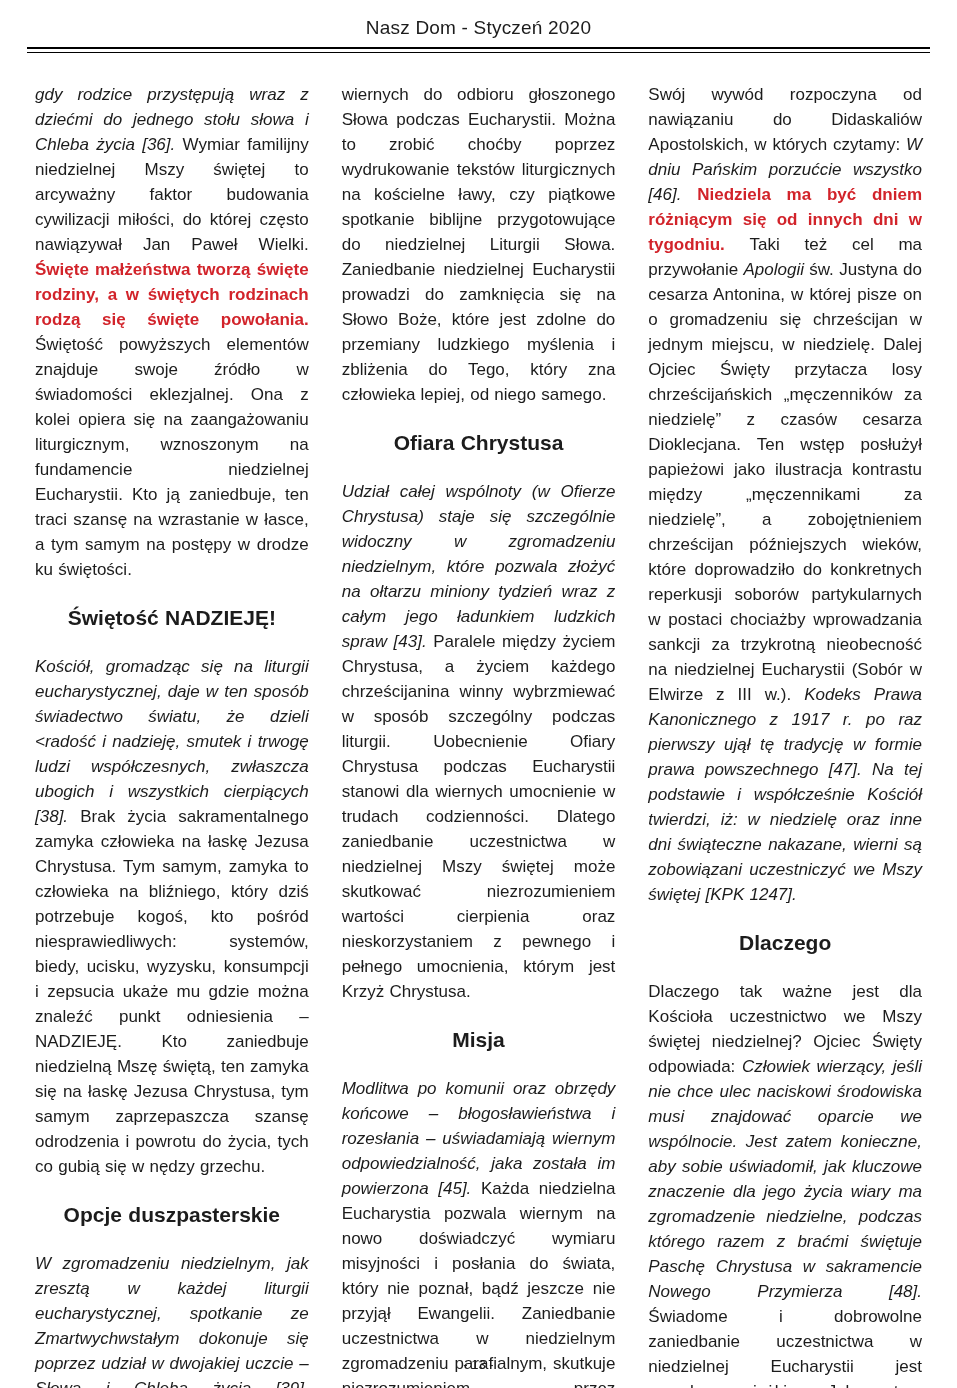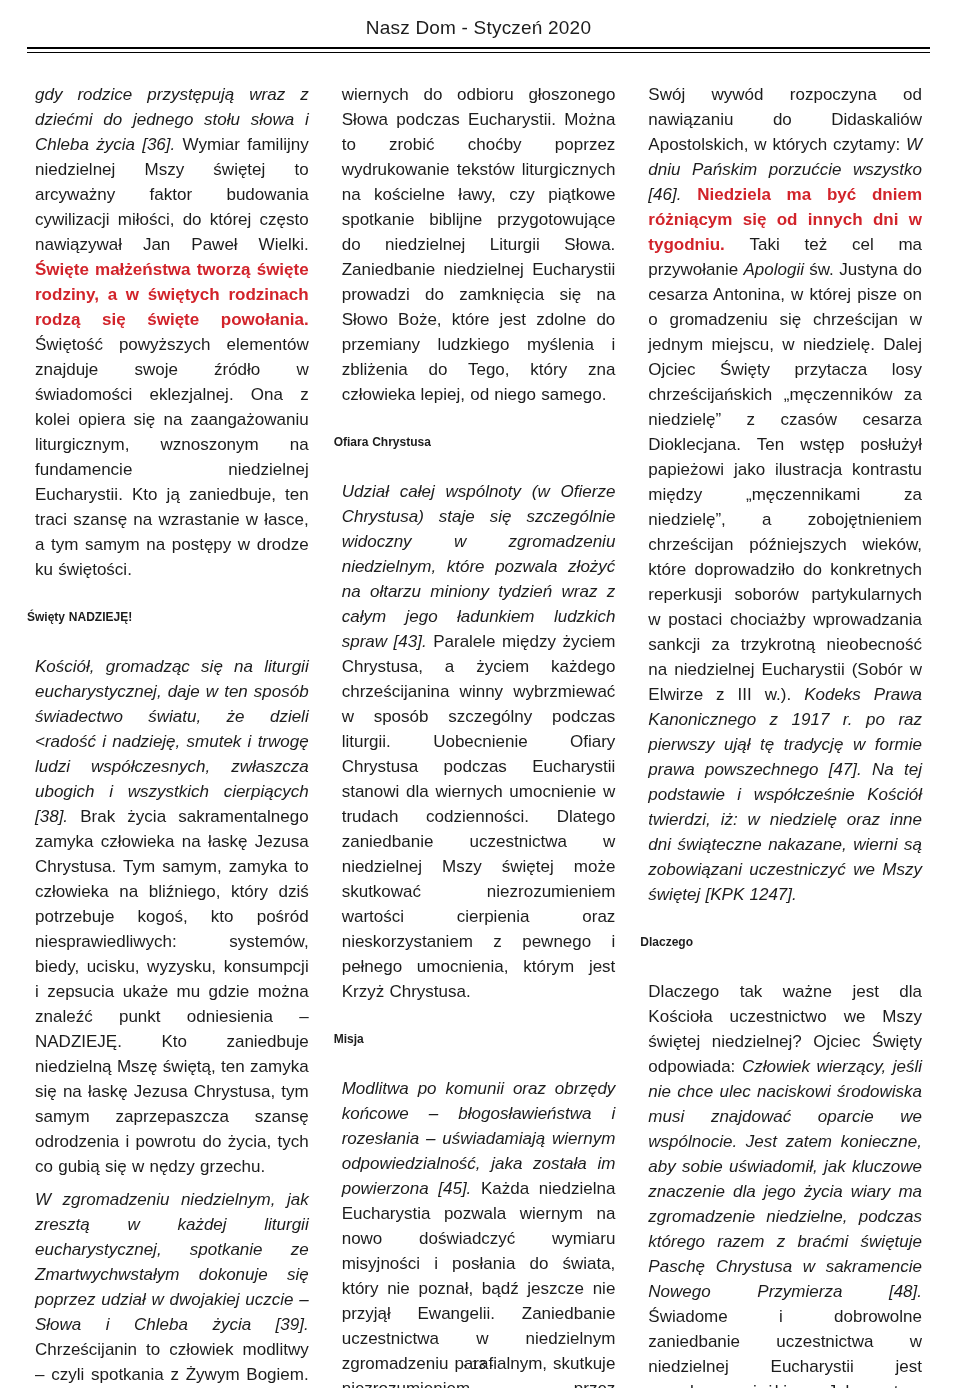--- a/index.html
+++ b/index.html
@@ -36,22 +36,23 @@
     min-width: 0;
     font-size: 17px;
     line-height: 25px;
     text-align: justify;
     hyphens: auto;
     -webkit-hyphens: auto;
     word-spacing: 0.5px;
   }
   .col p { margin: 8px; }
   .col h3 {
-    font-size: 12px;
+    font-size: 21px;
     font-weight: bold;
+    text-align: center;
     margin: 23px 0 24px 0;
     line-height: 25px;
   }
   .run-italic { font-style: italic; }
   .run-redbold { color: var(--accent, #d2232a); font-weight: bold; }
   .page-number {
     position: absolute;
     left: 0; right: 0;
     bottom: 12px;
     text-align: center;
@@ -64,22 +65,23 @@
 
 <div class="page">
   <header>
     <div class="header-title">Nasz Dom - Styczeń 2020</div>
     <div class="header-rule"></div>
   </header>
 
   <main class="columns">
     <div class="col">
         <p><span class="run-italic">gdy rodzice przystępują wraz z dziećmi do jednego stołu słowa i Chleba życia [36]. </span><span>Wymiar familijny niedzielnej Mszy świętej to arcyważny faktor budowania cywilizacji miłości, do której często nawiązywał Jan Paweł Wielki. </span><span class="run-redbold">Święte małżeństwa tworzą święte rodziny, a w świętych rodzinach rodzą się święte powołania. </span><span>Świętość powyższych elementów znajduje swoje źródło w świadomości eklezjalnej. Ona z kolei opiera się na zaangażowaniu liturgicznym, wznoszonym na fundamencie niedzielnej Eucharystii. Kto ją zaniedbuje, ten traci szansę na wzrastanie w łasce, a tym samym na postępy w drodze ku świętości.</span></p>
-        <h3>Święty NADZIEJĘ!</h3>
+        <h3>Świętość NADZIEJĘ!</h3>
         <p><span class="run-italic">Kościół, gromadząc się na liturgii eucharystycznej, daje w ten sposób świadectwo światu, że dzieli &lt;radość i nadzieję, smutek i trwogę ludzi współczesnych, zwłaszcza ubogich i wszystkich cierpiących [38]. </span><span>Brak życia sakramentalnego zamyka człowieka na łaskę Jezusa Chrystusa. Tym samym, zamyka to człowieka na bliźniego, który dziś potrzebuje kogoś, kto pośród niesprawiedliwych: systemów, biedy, ucisku, wyzysku, konsumpcji i zepsucia ukaże mu gdzie można znaleźć punkt odniesienia – NADZIEJĘ. Kto zaniedbuje niedzielną Mszę świętą, ten zamyka się na łaskę Jezusa Chrystusa, tym samym zaprzepaszcza szansę odrodzenia i powrotu do życia, tych co gubią się w nędzy grzechu.</span></p>
+        <h3>Opcje duszpasterskie</h3>
         <p><span class="run-italic">W zgromadzeniu niedzielnym, jak zresztą w każdej liturgii eucharystycznej, spotkanie ze Zmartwychwstałym dokonuje się poprzez udział w dwojakiej uczcie – Słowa i Chleba życia [39]. </span><span>Chrześcijanin to człowiek modlitwy – czyli spotkania z Żywym Bogiem. Jak usłyszeć Jego głos? Poprzez Jego Słowo. </span></p>
       </div>
     <div class="col">
         <p><span>wiernych do odbioru głoszonego Słowa podczas Eucharystii. Można to zrobić choćby poprzez wydrukowanie tekstów liturgicznych na kościelne ławy, czy piątkowe spotkanie biblijne przygotowujące do niedzielnej Liturgii Słowa. Zaniedbanie niedzielnej Eucharystii prowadzi do zamknięcia się na Słowo Boże, które jest zdolne do przemiany ludzkiego myślenia i zbliżenia do Tego, który zna człowieka lepiej, od niego samego.</span></p>
         <h3>Ofiara Chrystusa</h3>
         <p><span class="run-italic">Udział całej wspólnoty (w Ofierze Chrystusa) staje się szczególnie widoczny w zgromadzeniu niedzielnym, które pozwala złożyć na ołtarzu miniony tydzień wraz z całym jego ładunkiem ludzkich spraw [43]. </span><span>Paralele między życiem Chrystusa, a życiem każdego chrześcijanina winny wybrzmiewać w sposób szczególny podczas liturgii. Uobecnienie Ofiary Chrystusa podczas Eucharystii stanowi dla wiernych umocnienie w trudach codzienności. Dlatego zaniedbanie uczestnictwa w niedzielnej Mszy świętej może skutkować niezrozumieniem wartości cierpienia oraz nieskorzystaniem z pewnego i pełnego umocnienia, którym jest Krzyż Chrystusa.</span></p>
         <h3>Misja</h3>
         <p><span class="run-italic">Modlitwa po komunii oraz obrzędy końcowe – błogosławieństwa i rozesłania – uświadamiają wiernym odpowiedzialność, jaka została im powierzona [45]. </span><span>Każda niedzielna Eucharystia pozwala wiernym na nowo doświadczyć wymiaru misyjności i posłania do świata, który nie poznał, bądź jeszcze nie przyjął Ewangelii. Zaniedbanie uczestnictwa w niedzielnym zgromadzeniu parafialnym, skutkuje niezrozumieniem przez chrześcijanina misji, jaką został obdarzony przez Chrystusa oraz może prowadzić do jego zobojętnienia i zamknięcia na sprawy misji i ewangelizacji świata.</span></p>
       </div>
     <div class="col">

